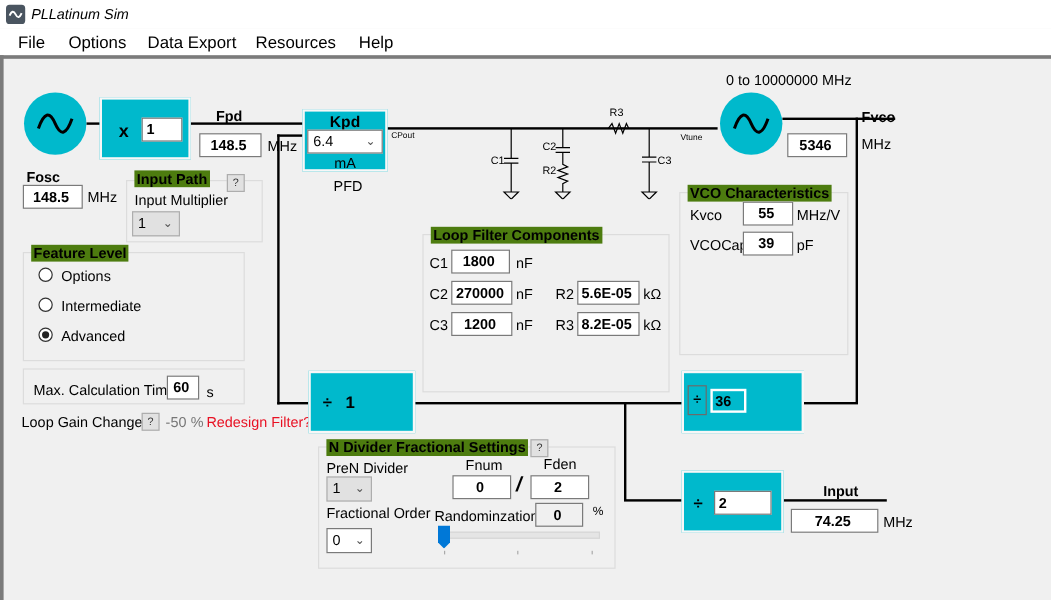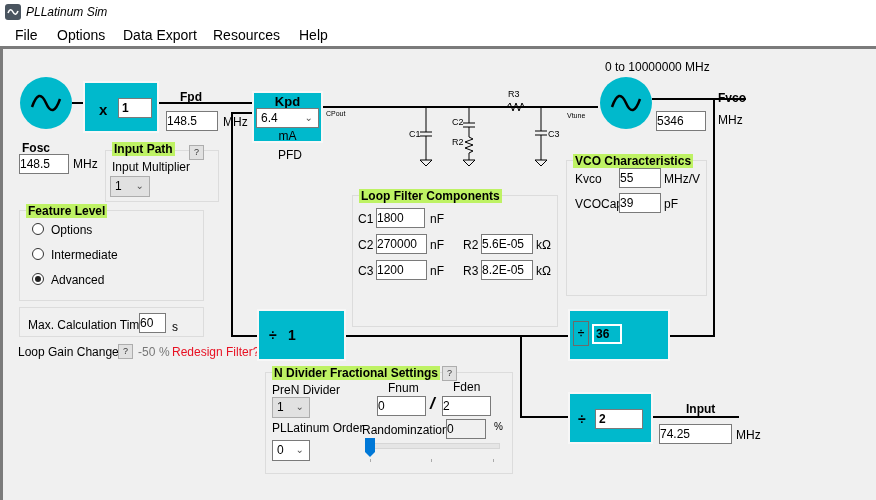--- a/index.html
+++ b/index.html
@@ -6,26 +6,26 @@
   body{width:876px;height:500px;background:#f0f0f0;font-family:"Liberation Sans",sans-serif;font-size:12px;color:#000;position:relative;overflow:hidden;}
   .abs{position:absolute;}
   .titlebar{left:0;top:0;width:876px;height:24px;background:#fff;}
   .app-icon{left:5px;top:4px;width:16px;height:16px;border-radius:3px;background:#4a5560;}
   .title{left:26px;top:5px;font-size:12px;font-style:italic;}
   .menubar{left:0;top:24px;width:876px;height:22px;background:#fff;}
   .menu-item{top:3px;font-size:14px;}
   .frame{left:0;top:46px;width:876px;height:454px;border-top:3px solid #7b7b7b;border-left:3px solid #7b7b7b;box-sizing:border-box;}
   .osc{width:52px;height:52px;border-radius:50%;background:#00b9cc;}
   .teal{background:#00b9cc;border:2px solid #f7f7f7;box-sizing:border-box;}
-  .tb{background:#fff;border:1px solid #7a7a7a;box-sizing:border-box;height:20px;text-align:left;padding:2px 3px 0 0;font-size:12px;}
+  .tb{background:#fff;border:1px solid #7a7a7a;box-sizing:border-box;height:20px;text-align:center;padding:2px 3px 0 0;font-size:12px;font-weight:bold;}
   .lbl{font-size:12px;}
   .bold{font-weight:bold;}
   .wire{background:#000;}
   .group{border:1px solid #dcdcdc;box-sizing:border-box;}
-  .legend{background:#bef264;padding:0 2px;font-weight:bold;font-size:12px;}
+  .legend{background:#4d7c0f;padding:0 2px;font-weight:bold;font-size:12px;}
   .help{width:13px;height:13px;border:1px solid #adadad;background:#e1e1e1;font-size:9px;text-align:center;line-height:13px;color:#333;}
   .combo{background:#e1e1e1;border:1px solid #adadad;box-sizing:border-box;height:21px;padding:2px 0 0 4px;}
   .combo.white{background:#fff;border-color:#7a7a7a;}
   .chev{position:absolute;right:5px;top:3px;font-size:10px;color:#555;}
   .radio{width:12px;height:12px;border:1px solid #333;border-radius:50%;background:#fff;box-sizing:border-box;}
   .radio.on::after{content:"";position:absolute;left:2px;top:2px;width:6px;height:6px;border-radius:50%;background:#222;}
 </style>
 </head>
 <body>
 
@@ -205,21 +205,21 @@
 <div class="abs lbl" style="left:272px;top:383px">PreN Divider</div>
 <div class="abs combo" style="left:272px;top:397px;width:38px">
   <span>1</span>
   <span class="chev">⌄</span>
 </div>
 <div class="abs lbl" style="left:388px;top:381px">Fnum</div>
 <div class="abs tb" style="left:377px;top:396px;width:49px">0</div>
 <div class="abs bold" style="left:430px;top:394px;font-size:17px;font-style:italic">/</div>
 <div class="abs lbl" style="left:453px;top:380px">Fden</div>
 <div class="abs tb" style="left:442px;top:396px;width:49px">2</div>
-<div class="abs lbl" style="left:272px;top:421px">PLLatinum Order</div>
+<div class="abs lbl" style="left:272px;top:421px">Fractional Order</div>
 <div class="abs combo white" style="left:272px;top:440px;width:38px">
   <span>0</span>
   <span class="chev">⌄</span>
 </div>
 <div class="abs lbl" style="left:362px;top:423px">Randominzation</div>
 <div class="abs tb" style="left:446px;top:419px;width:40px;background:#f0f0f0">0</div>
 <div class="abs lbl" style="left:494px;top:421px;font-size:10px">%</div>
 <div class="abs" style="left:365px;top:443px;width:133px;height:4px;background:#e5e5e5;border:1px solid #d6d6d6"></div>
 <div class="abs" id="slider-thumb" style="left:365px;top:438px;width:10px;height:19px">
   <svg width="10" height="19">

